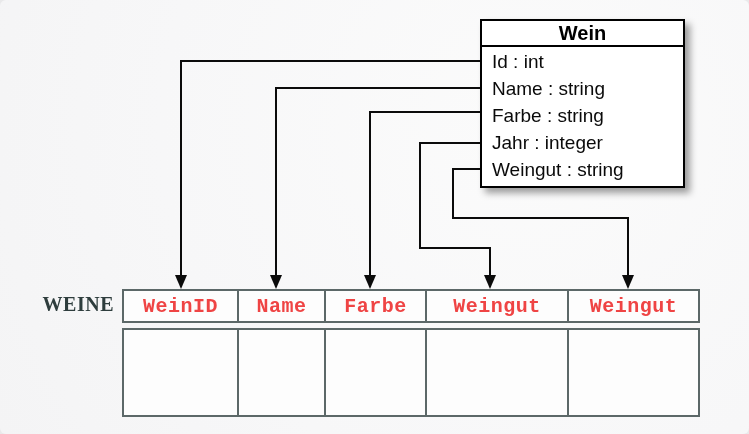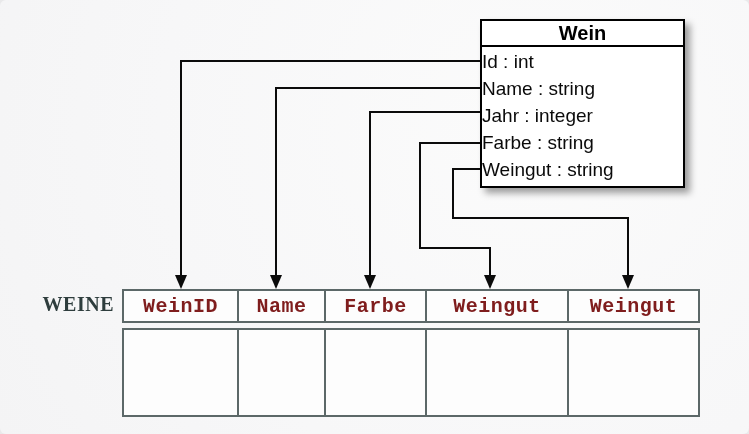--- a/index.html
+++ b/index.html
@@ -20,21 +20,21 @@
     box-shadow:5px 5px 7px rgba(0,0,0,0.38);
     box-sizing:border-box;z-index:2;
   }
   .class-title{
     height:24px;line-height:24px;text-align:center;
     font-weight:bold;font-size:20px;color:#000;
     border-bottom:2px solid #000;
   }
   .class-attrs{padding:1px 0 3px 0;}
   .class-attr{
-    height:27px;line-height:27px;padding-left:0;
+    height:27px;line-height:27px;padding-left:10px;
     font-size:19px;color:#0a0a0a;white-space:nowrap;
   }
 
   
   .table-label{
     position:absolute;left:28px;top:293px;width:86px;
     text-align:right;
     font-family:Liberation Serif, serif;
     font-weight:bold;font-size:20px;letter-spacing:0.5px;
     color:#2e3d3d;z-index:2;
@@ -44,21 +44,21 @@
     display:flex;box-sizing:border-box;
     border:2px solid #5c6868;background:#fdfdfd;z-index:2;
   }
   .trow.thead{top:289px;height:34px;}
   .trow.tbody{top:328px;height:89px;}
   .tcell{
     box-sizing:border-box;display:flex;align-items:center;justify-content:center;
     border-right:2px solid #5c6868;
     font-family:"Liberation Mono", monospace;
     font-weight:bold;font-size:20px;letter-spacing:0.5px;
-    color:#7f1d1d;background:#fdfdfd;
+    color:#ef4444;background:#fdfdfd;
     overflow:hidden;white-space:nowrap;
   }
   .tcell:last-child{border-right:none;flex:1;}
   .c1{flex:0 0 115px;} .c2{flex:0 0 87px;} .c3{flex:0 0 101px;} .c4{flex:0 0 142px;}
 </style>
 </head>
 <body>
 
 <div class="canvas">
 
@@ -83,22 +83,22 @@
         <polyline points="482,169 453,169 453,218 628,218 628,277" fill="none" stroke="#0b0b0b" stroke-width="2"></polyline>
         <polygon points="622,275 634,275 628,289" fill="#0b0b0b"></polygon>
       </g>
     </svg>
 
   <div class="class-box">
     <div class="class-title">Wein</div>
     <div class="class-attrs">
       <div class="class-attr">Id : int</div>
       <div class="class-attr">Name : string</div>
+      <div class="class-attr">Farbe : string</div>
       <div class="class-attr">Jahr : integer</div>
-      <div class="class-attr">Farbe : string</div>
       <div class="class-attr">Weingut : string</div>
     </div>
   </div>
 
   <span class="table-label">WEINE</span>
 
   <div class="trow thead">
     <div class="tcell c1">WeinID</div>
     <div class="tcell c2">Name</div>
     <div class="tcell c3">Farbe</div>

